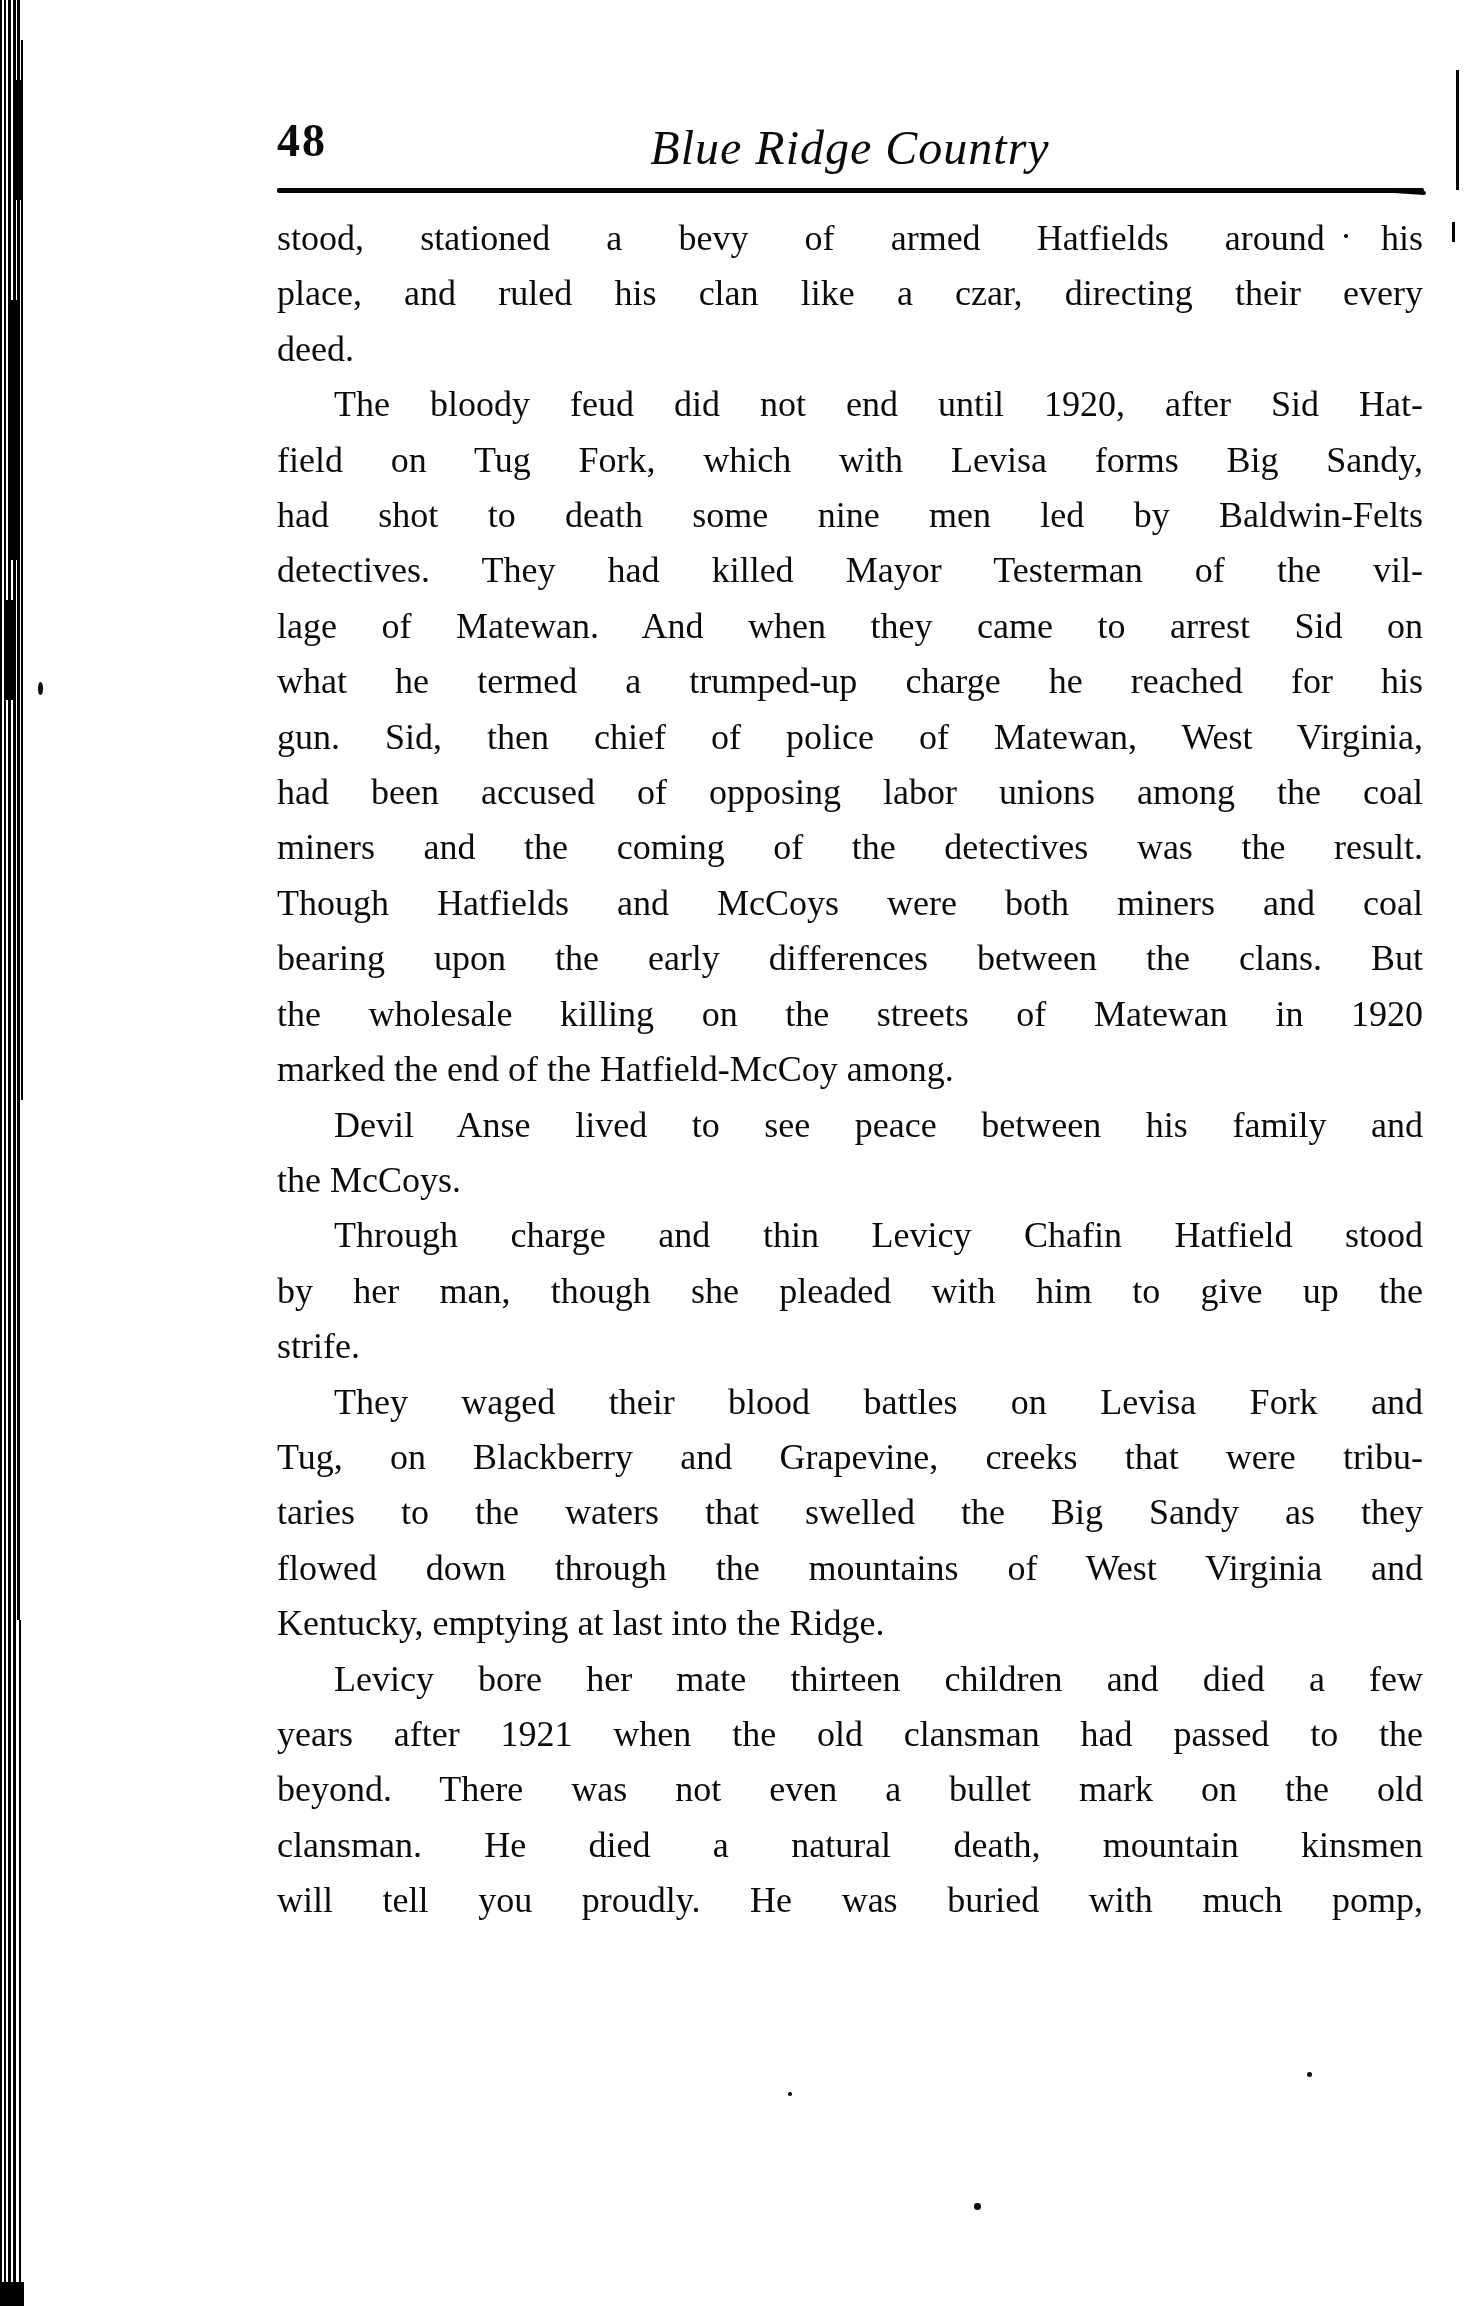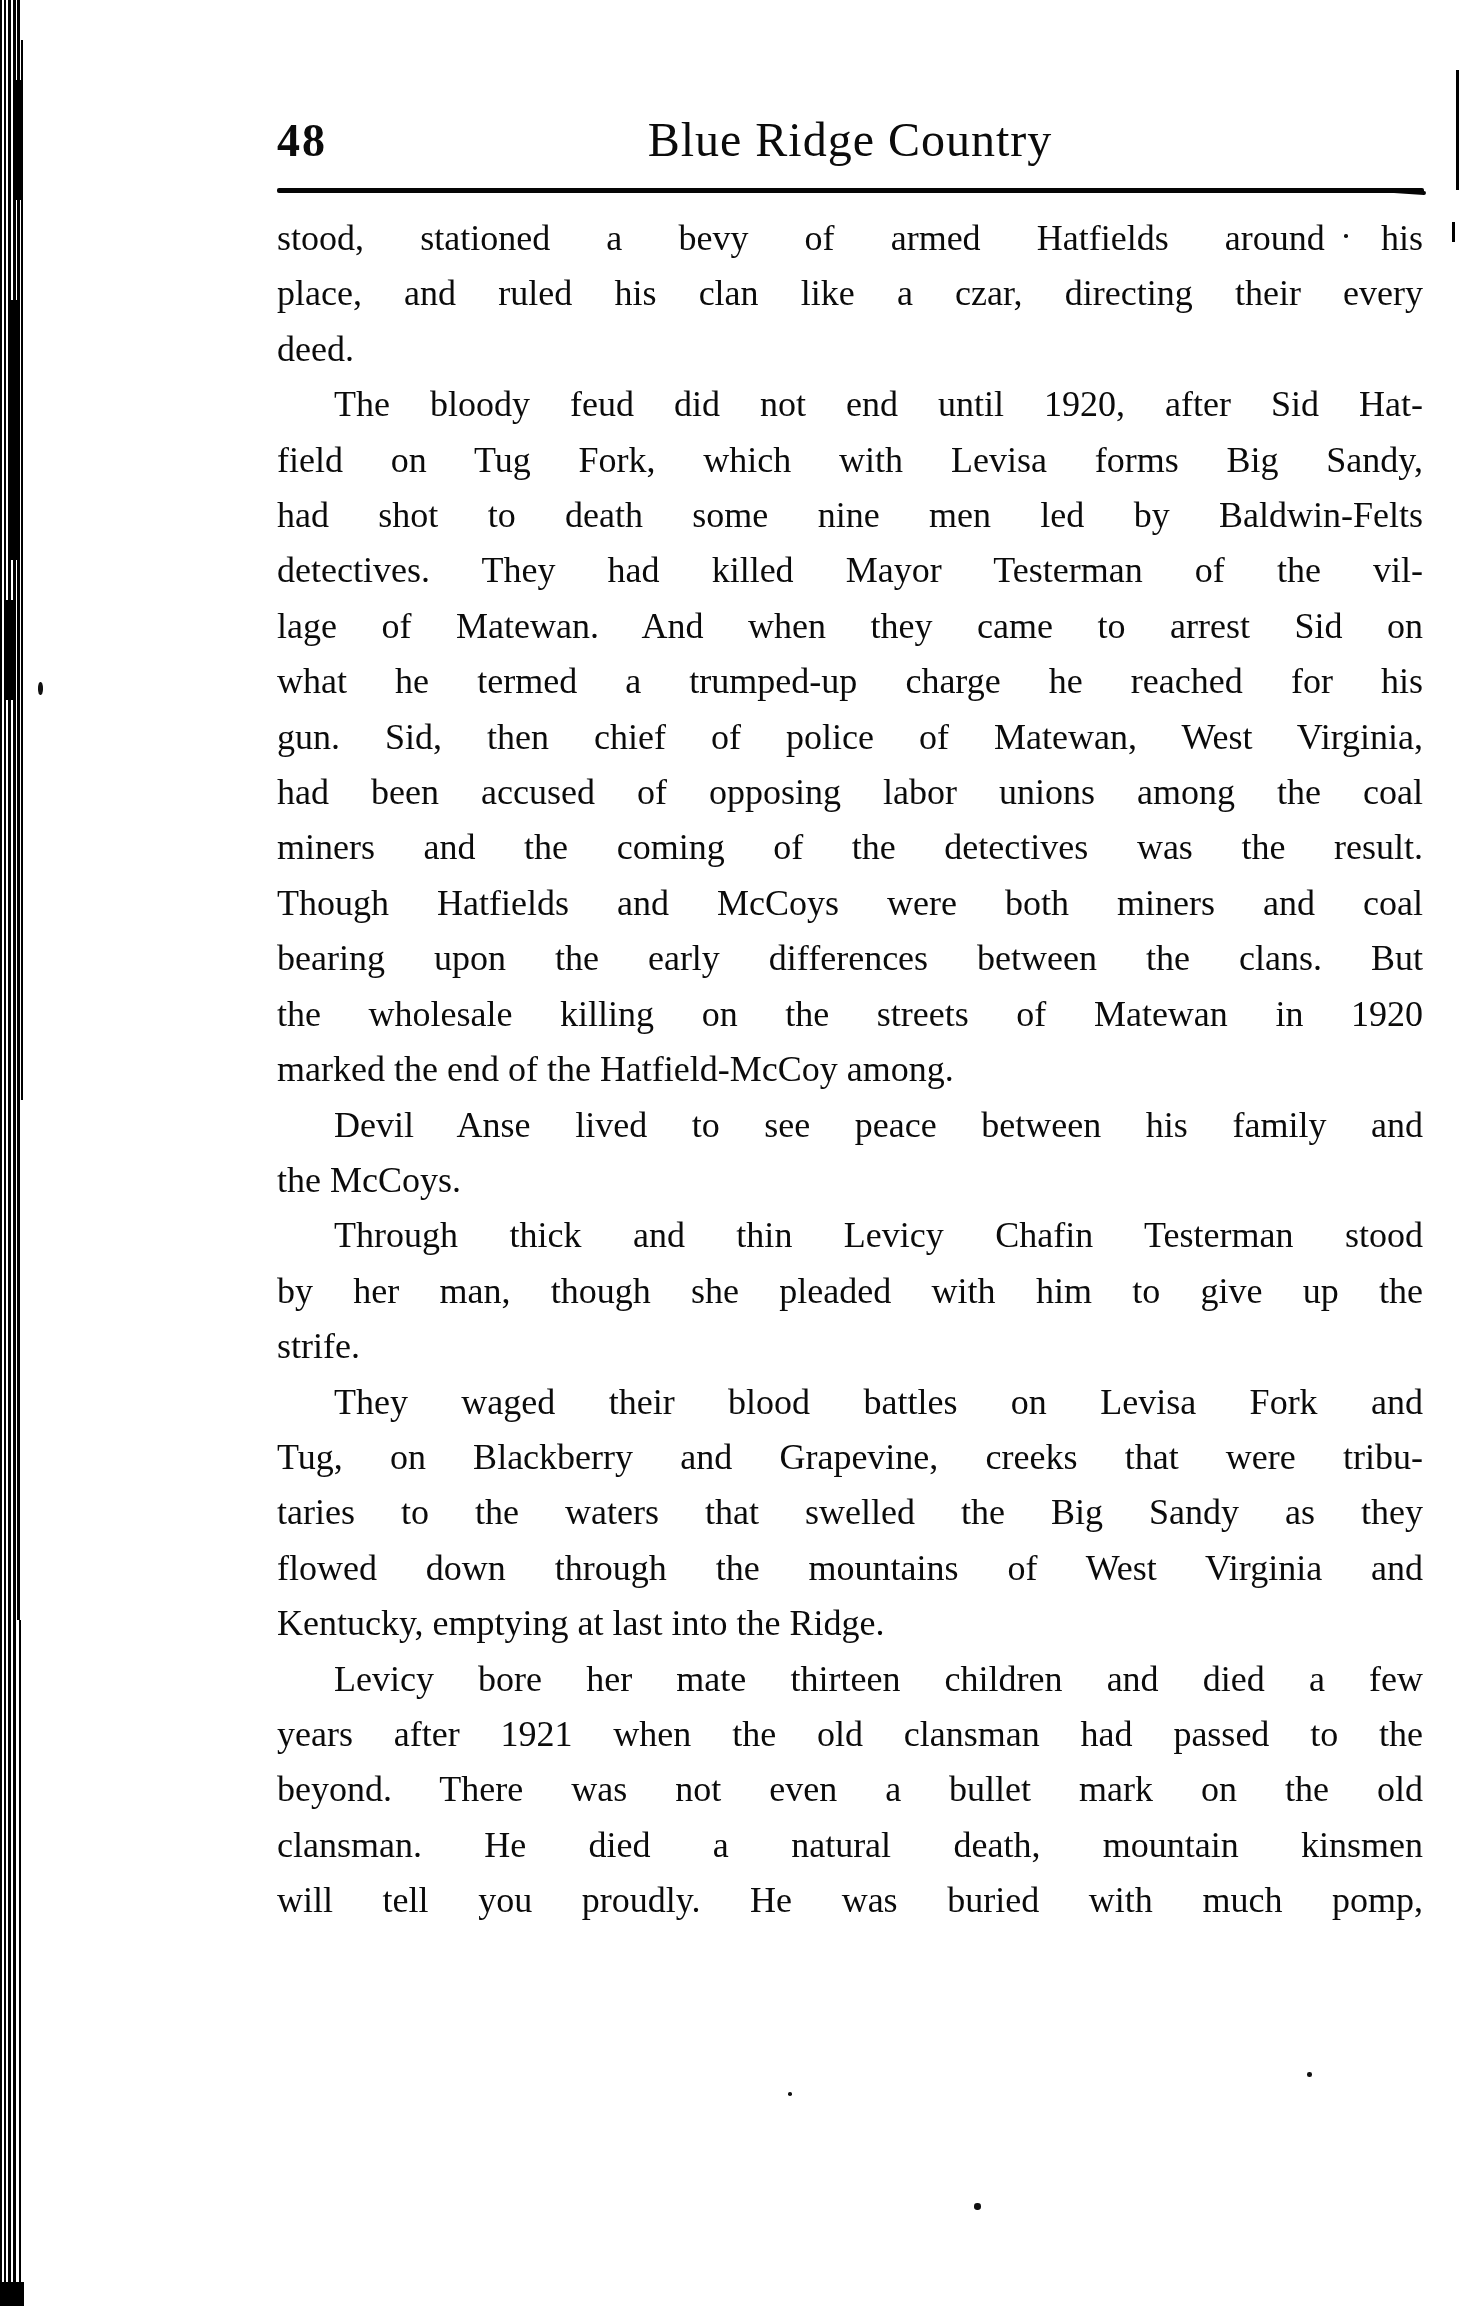--- a/index.html
+++ b/index.html
@@ -21,23 +21,23 @@
   .speck{position:absolute;background:#111;border-radius:45%;}
   
   .header{
     position:absolute;left:277px;top:112px;width:1146px;height:60px;
   }
   .pagenum{
     position:absolute;left:0;top:6px;
     font-size:46px;line-height:46px;letter-spacing:2px;font-weight:bold;
   }
   .running-title{
-    position:absolute;left:0;top:0;width:100%;
+    position:absolute;left:0;top:8px;width:100%;
     text-align:center;
-    font-size:48px;line-height:56px;letter-spacing:1px;
+    font-style:italic;font-size:48px;line-height:56px;letter-spacing:1px;
   }
   .rule{
     position:absolute;left:277px;top:188px;width:1147px;height:5px;
     background:#050505;border-radius:2px;
   }
   .rule::after{ 
     content:"";position:absolute;right:-2px;top:2px;width:34px;height:4px;
     background:#050505;transform:rotate(3.5deg);border-radius:2px;
   }
   
@@ -107,21 +107,21 @@
         <div class="line">Though Hatfields and McCoys were both miners and coal</div>
         <div class="line">bearing upon the early differences between the clans. But</div>
         <div class="line">the wholesale killing on the streets of Matewan in 1920</div>
         <div class="line rag">marked the end of the Hatfield-McCoy among.</div>
       </div>
       <div class="paragraph">
         <div class="line indent">Devil Anse lived to see peace between his family and</div>
         <div class="line rag">the McCoys.</div>
       </div>
       <div class="paragraph">
-        <div class="line indent">Through thick and thin Levicy Chafin Testerman stood</div>
+        <div class="line indent">Through charge and thin Levicy Chafin Hatfield stood</div>
         <div class="line">by her man, though she pleaded with him to give up the</div>
         <div class="line rag">strife.</div>
       </div>
       <div class="paragraph">
         <div class="line indent">They waged their blood battles on Levisa Fork and</div>
         <div class="line">Tug, on Blackberry and Grapevine, creeks that were tribu-</div>
         <div class="line">taries to the waters that swelled the Big Sandy as they</div>
         <div class="line">flowed down through the mountains of West Virginia and</div>
         <div class="line rag">Kentucky, emptying at last into the Ridge.</div>
       </div>

